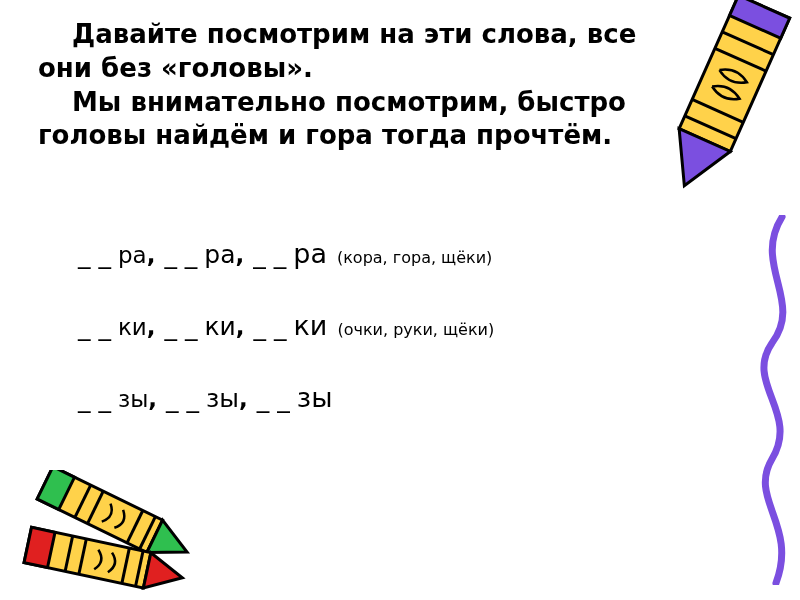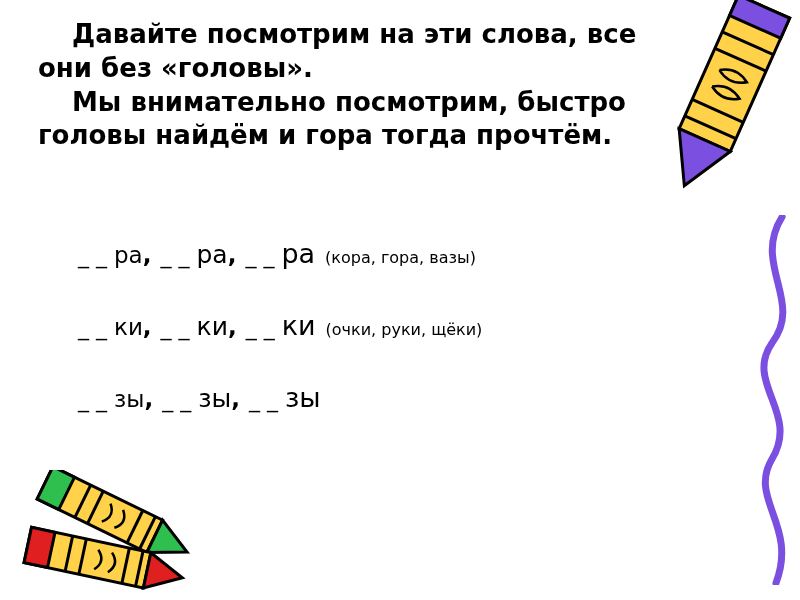--- a/index.html
+++ b/index.html
@@ -57,21 +57,21 @@
   .s1 { font-size: 23px; }
   .s2 { font-size: 25px; }
   .s3 { font-size: 27px; }
   .comma {
     font-size: 23px;
     font-weight: 700;
     margin-right: 9px;
   }
   .blank-group {
     margin-right: 7px;
-    font-size: 22px;
+    font-size: 25px;
   }
   .hint {
     font-size: 16px;
     font-weight: 400;
     margin-left: 10px;
     color: #000;
   }
 
   
   .crayon-tr {
@@ -110,21 +110,21 @@
 
     <div class="task-line">
       <span class="blank-group">_ _</span>
       <span class="syll s1">ра</span>
       <span class="comma">,</span>
       <span class="blank-group">_ _</span>
       <span class="syll s2">ра</span>
       <span class="comma">,</span>
       <span class="blank-group">_ _</span>
       <span class="syll s3">ра</span>
-      <span class="hint">(кора, гора, вазы)</span>
+      <span class="hint">(кора, гора, щёки)</span>
     </div>
 
     <div class="task-line">
       <span class="blank-group">_ _</span>
       <span class="syll s1">ки</span>
       <span class="comma">,</span>
       <span class="blank-group">_ _</span>
       <span class="syll s2">ки</span>
       <span class="comma">,</span>
       <span class="blank-group">_ _</span>

